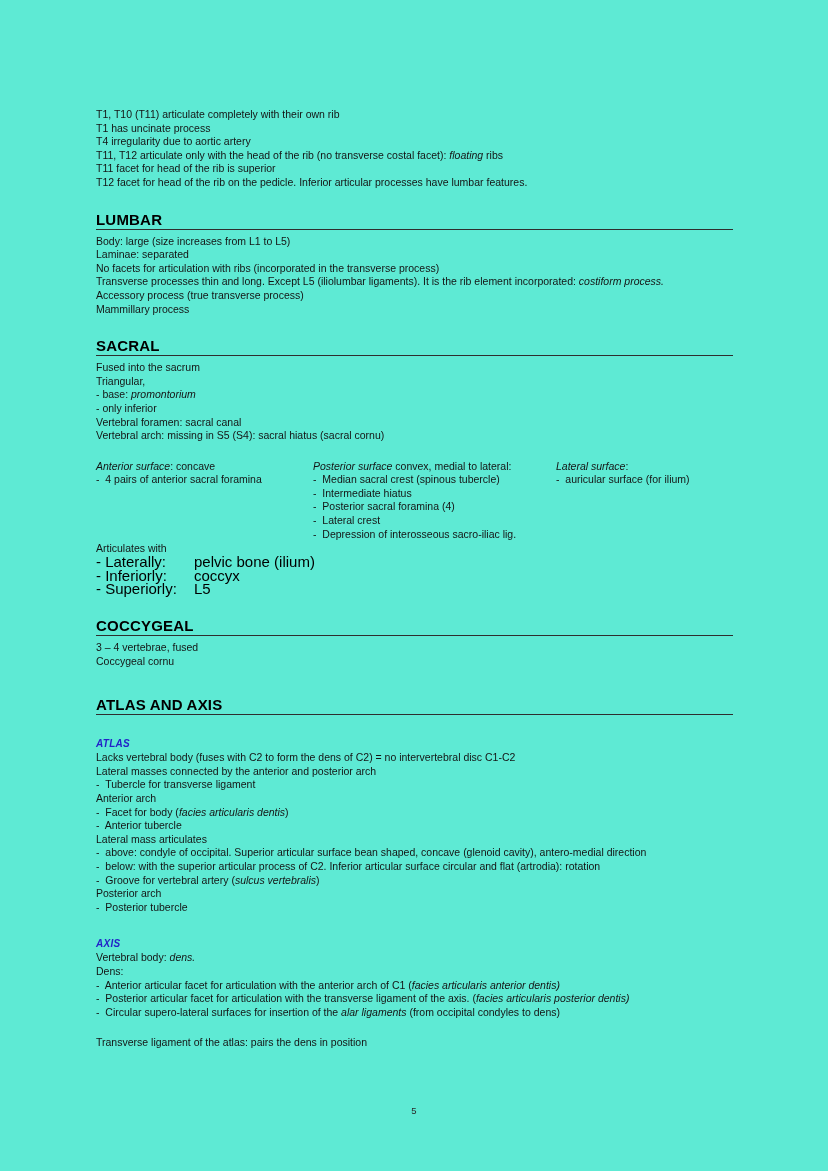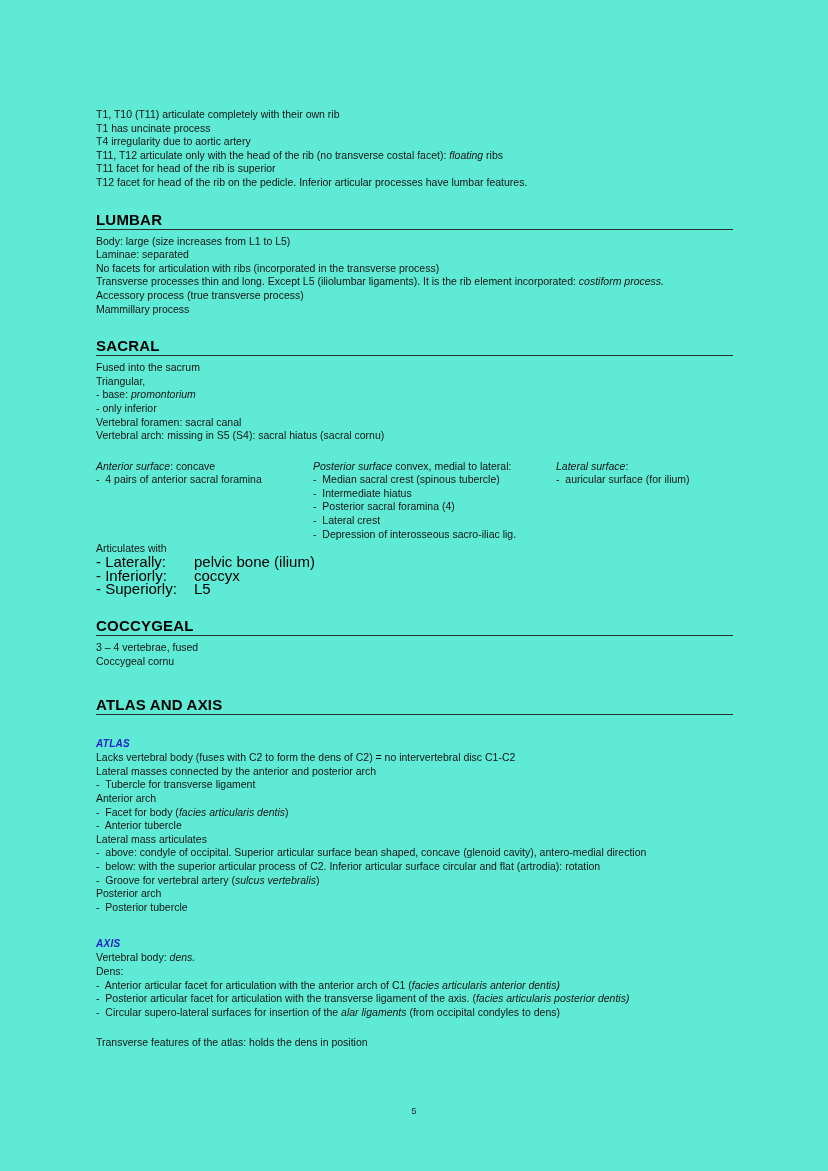--- a/index.html
+++ b/index.html
@@ -216,20 +216,20 @@
       <div>
         <div class="sub-head">AXIS</div>
         <div class="line"><span>Vertebral body: </span><em>dens.</em></div>
         <div class="line">Dens:</div>
         <div class="line"><span>-  Anterior articular facet for articulation with the anterior arch of C1 (</span><em>facies articularis anterior dentis)</em><span></span></div>
         <div class="line"><span>-  Posterior articular facet for articulation with the transverse ligament of the axis. (</span><em>facies articularis posterior dentis)</em><span></span></div>
         <div class="line"><span>-  Circular supero-lateral surfaces for insertion of the </span><em>alar ligaments</em><span> (from occipital condyles to dens)</span></div>
 
         <div class="gap-md"></div>
 
-        <div class="line">Transverse features of the atlas: holds the dens in position</div>
+        <div class="line">Transverse ligament of the atlas: pairs the dens in position</div>
       </div>
     </div>
 
   </div>
 
   <div class="pagenum">5</div>
 </div>
 
 </body></html>

